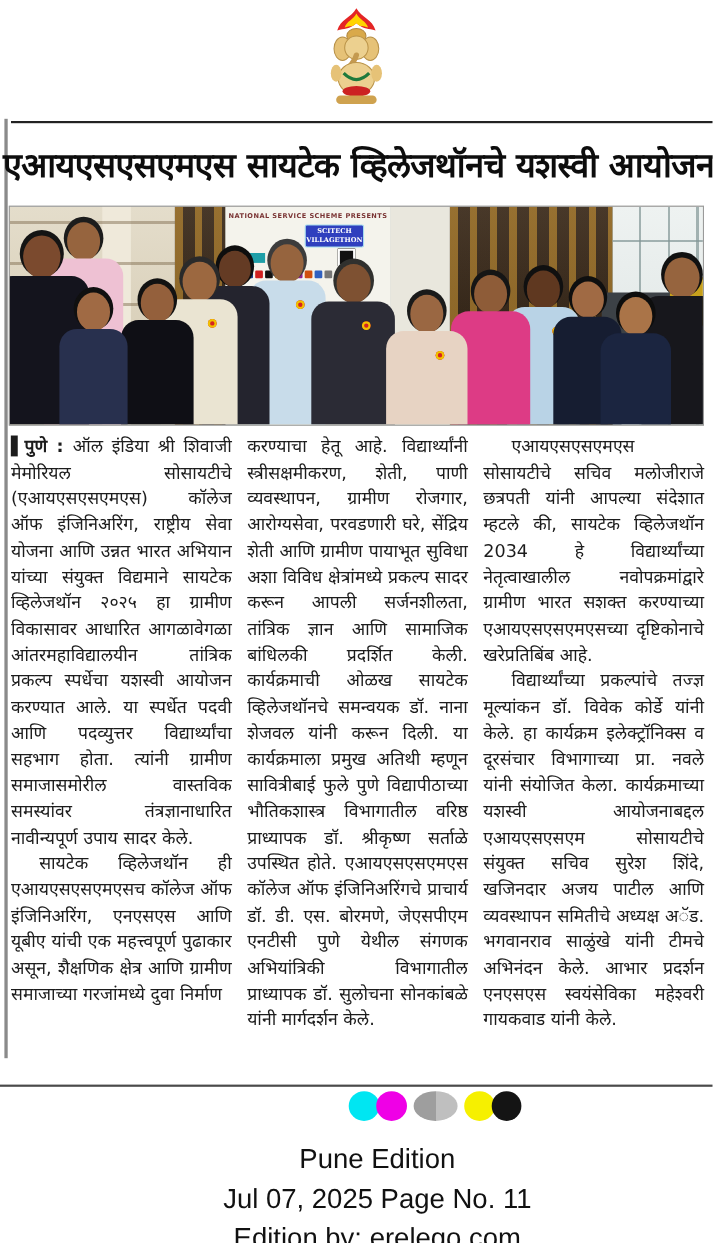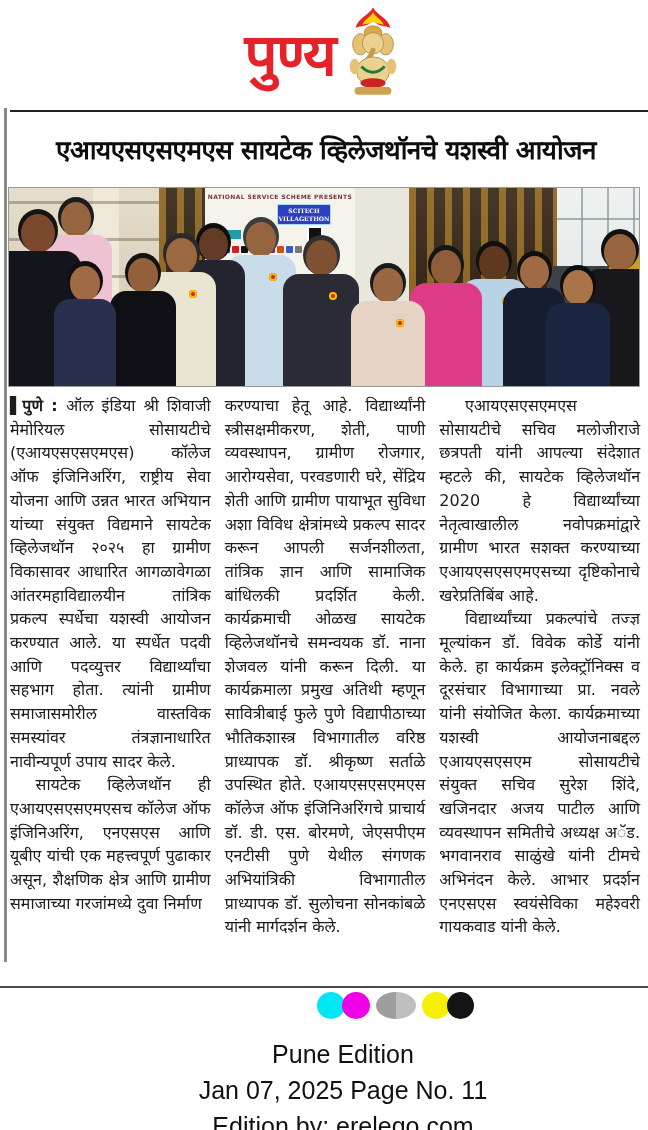--- a/index.html
+++ b/index.html
@@ -11,21 +11,21 @@
             align-items:center;justify-content:center;gap:6px;}
   .mast-word{font-size:58px;font-weight:800;line-height:1.0;letter-spacing:-1px;}
   #ganesh{flex:0 0 auto;margin-top:-4px;}
 
   #rule-top{position:absolute;left:10px;right:0;top:110px;height:2px;background:#222;}
   #left-rule{position:absolute;left:4px;top:108px;width:3px;height:854px;background:#8a8a8a;}
 
   
   #headline{position:absolute;left:8px;right:4px;top:118px;height:62px;
             display:flex;align-items:center;justify-content:center;
-            font-size:26px;font-weight:800;color:#0d0d0d;letter-spacing:-0.5px;
+            font-size:31px;font-weight:800;color:#0d0d0d;letter-spacing:-0.5px;
             white-space:nowrap;}
 
   
   #photo{position:absolute;left:8px;top:187px;width:630px;height:198px;
          border:1px solid #9a9a9a;background:#cfd2cc;overflow:hidden;}
   .bg{position:absolute;top:0;bottom:0;}
   #bg-wall{left:0;width:150px;background:linear-gradient(#e4ddcb,#d2c7ae);}
   #bg-wall:before{content:"";position:absolute;left:84px;top:0;bottom:0;width:26px;background:#efe9da;}
   #bg-shelf-lines{left:0;width:150px;background:repeating-linear-gradient(0deg,transparent 0 34px,rgba(120,100,70,.45) 34px 37px);}
   .books{background:#31200f;}
@@ -76,21 +76,20 @@
       font-family:"Liberation Sans","DejaVu Sans",sans-serif;font-size:25px;color:#111;padding-left:38px;}
   #footer-text div{margin-bottom:7px;}
   #powered{cursor:pointer;}
 </style>
 </head>
 <body>
 
 <div id="page">
 
   <div id="masthead">
-    <span class="mast-word" id="mast-left" style="color: rgb(230, 33, 41);">पुण्य</span>
     <svg id="ganesh" width="62" height="94" viewBox="0 0 64 96" aria-hidden="true">
       <path d="M32 1 C37 10 47 11 50 22 C43 19 40 22 32 15 C24 22 21 19 14 22 C17 11 27 10 32 1 Z" fill="#e42525"></path>
       <path d="M32 6 C35 12 41 13 43 19 C38 17 36 19 32 15 C28 19 26 17 21 19 C23 13 29 12 32 6 Z" fill="#ffd400"></path>
       <ellipse cx="32" cy="27" rx="9" ry="7" fill="#d9a94a" stroke="#b4883e" stroke-width="1"></ellipse>
       <ellipse cx="19" cy="39" rx="8" ry="11" fill="#e6c277" stroke="#b8924a" stroke-width="1"></ellipse>
       <ellipse cx="45" cy="39" rx="8" ry="11" fill="#e6c277" stroke="#b8924a" stroke-width="1"></ellipse>
       <circle cx="32" cy="38" r="11" fill="#ecd08f" stroke="#bb9449" stroke-width="1"></circle>
       <path d="M32 45 C30 52 26 55 23 59" stroke="#c49a50" stroke-width="5" fill="none" stroke-linecap="round"></path>
       <ellipse cx="32" cy="67" rx="17" ry="15" fill="#ecd08f" stroke="#bb9449" stroke-width="1"></ellipse>
       <ellipse cx="13" cy="62" rx="5" ry="8" fill="#e6c277"></ellipse>
@@ -217,32 +216,32 @@
 
   <div id="article">
     <div class="col">
       <p><span class="dateline">▌पुणे : </span><span>ऑल इंडिया श्री शिवाजी मेमोरियल सोसायटीचे (एआयएसएसएमएस) कॉलेज ऑफ इंजिनिअरिंग, राष्ट्रीय सेवा योजना आणि उन्नत भारत अभियान यांच्या संयुक्त विद्यमाने सायटेक व्हिलेजथॉन २०२५ हा ग्रामीण विकासावर आधारित आगळावेगळा आंतरमहाविद्यालयीन तांत्रिक प्रकल्प स्पर्धेचा यशस्वी आयोजन करण्यात आले. या स्पर्धेत पदवी आणि पदव्युत्तर विद्यार्थ्यांचा सहभाग होता. त्यांनी ग्रामीण समाजासमोरील वास्तविक समस्यांवर तंत्रज्ञानाधारित नावीन्यपूर्ण उपाय सादर केले.</span></p>
       <p class="indent">सायटेक व्हिलेजथॉन ही एआयएसएसएमएसच कॉलेज ऑफ इंजिनिअरिंग, एनएसएस आणि यूबीए यांची एक महत्त्वपूर्ण पुढाकार असून, शैक्षणिक क्षेत्र आणि ग्रामीण समाजाच्या गरजांमध्ये दुवा निर्माण</p>
     </div>
     <div class="col">
       <p>करण्याचा हेतू आहे. विद्यार्थ्यांनी स्त्रीसक्षमीकरण, शेती, पाणी व्यवस्थापन, ग्रामीण रोजगार, आरोग्यसेवा, परवडणारी घरे, सेंद्रिय शेती आणि ग्रामीण पायाभूत सुविधा अशा विविध क्षेत्रांमध्ये प्रकल्प सादर करून आपली सर्जनशीलता, तांत्रिक ज्ञान आणि सामाजिक बांधिलकी प्रदर्शित केली. कार्यक्रमाची ओळख सायटेक व्हिलेजथॉनचे समन्वयक डॉ. नाना शेजवल यांनी करून दिली. या कार्यक्रमाला प्रमुख अतिथी म्हणून सावित्रीबाई फुले पुणे विद्यापीठाच्या भौतिकशास्त्र विभागातील वरिष्ठ प्राध्यापक डॉ. श्रीकृष्ण सर्ताळे उपस्थित होते. एआयएसएसएमएस कॉलेज ऑफ इंजिनिअरिंगचे प्राचार्य डॉ. डी. एस. बोरमणे, जेएसपीएम एनटीसी पुणे येथील संगणक अभियांत्रिकी विभागातील प्राध्यापक डॉ. सुलोचना सोनकांबळे यांनी मार्गदर्शन केले.</p>
     </div>
     <div class="col">
-      <p class="indent">एआयएसएसएमएस सोसायटीचे सचिव मलोजीराजे छत्रपती यांनी आपल्या संदेशात म्हटले की, सायटेक व्हिलेजथॉन 2020 हे विद्यार्थ्यांच्या नेतृत्वाखालील नवोपक्रमांद्वारे ग्रामीण भारत सशक्त करण्याच्या एआयएसएसएमएसच्या दृष्टिकोनाचे खरेप्रतिबिंब आहे.</p>
+      <p class="indent">एआयएसएसएमएस सोसायटीचे सचिव मलोजीराजे छत्रपती यांनी आपल्या संदेशात म्हटले की, सायटेक व्हिलेजथॉन 2034 हे विद्यार्थ्यांच्या नेतृत्वाखालील नवोपक्रमांद्वारे ग्रामीण भारत सशक्त करण्याच्या एआयएसएसएमएसच्या दृष्टिकोनाचे खरेप्रतिबिंब आहे.</p>
       <p class="indent">विद्यार्थ्यांच्या प्रकल्पांचे तज्ज्ञ मूल्यांकन डॉ. विवेक कोर्डे यांनी केले. हा कार्यक्रम इलेक्ट्रॉनिक्स व दूरसंचार विभागाच्या प्रा. नवले यांनी संयोजित केला. कार्यक्रमाच्या यशस्वी आयोजनाबद्दल एआयएसएसएम सोसायटीचे संयुक्त सचिव सुरेश शिंदे, खजिनदार अजय पाटील आणि व्यवस्थापन समितीचे अध्यक्ष अॅड. भगवानराव साळुंखे यांनी टीमचे अभिनंदन केले. आभार प्रदर्शन एनएसएस स्वयंसेविका महेश्वरी गायकवाड यांनी केले.</p>
     </div>
   </div>
 
   <div id="rule-bottom"></div>
   <div id="reg-marks">
       <div class="mark" style="width: 28px; background: rgb(0, 230, 242);"></div>
       <div class="mark" style="width: 28px; background: rgb(239, 0, 230); margin-left: -3px;"></div>
       <div class="mark" style="width: 40px; background: linear-gradient(90deg, rgb(158, 158, 158) 0px, rgb(158, 158, 158) 50%, rgb(191, 191, 191) 50%, rgb(191, 191, 191) 100%); margin-left: 6px;"></div>
       <div class="mark" style="width: 28px; background: rgb(246, 240, 0); margin-left: 6px;"></div>
       <div class="mark" style="width: 27px; background: rgb(20, 20, 20); margin-left: -3px;"></div>
     </div>
   <div id="footer-text">
     <div>Pune Edition</div>
-    <div>Jan 07, 2025 Page No. 11</div>
+    <div>Jul 07, 2025 Page No. 11</div>
     <div id="powered">Edition by: erelego.com</div>
   </div>
 
 </div>
 
 </body></html>

